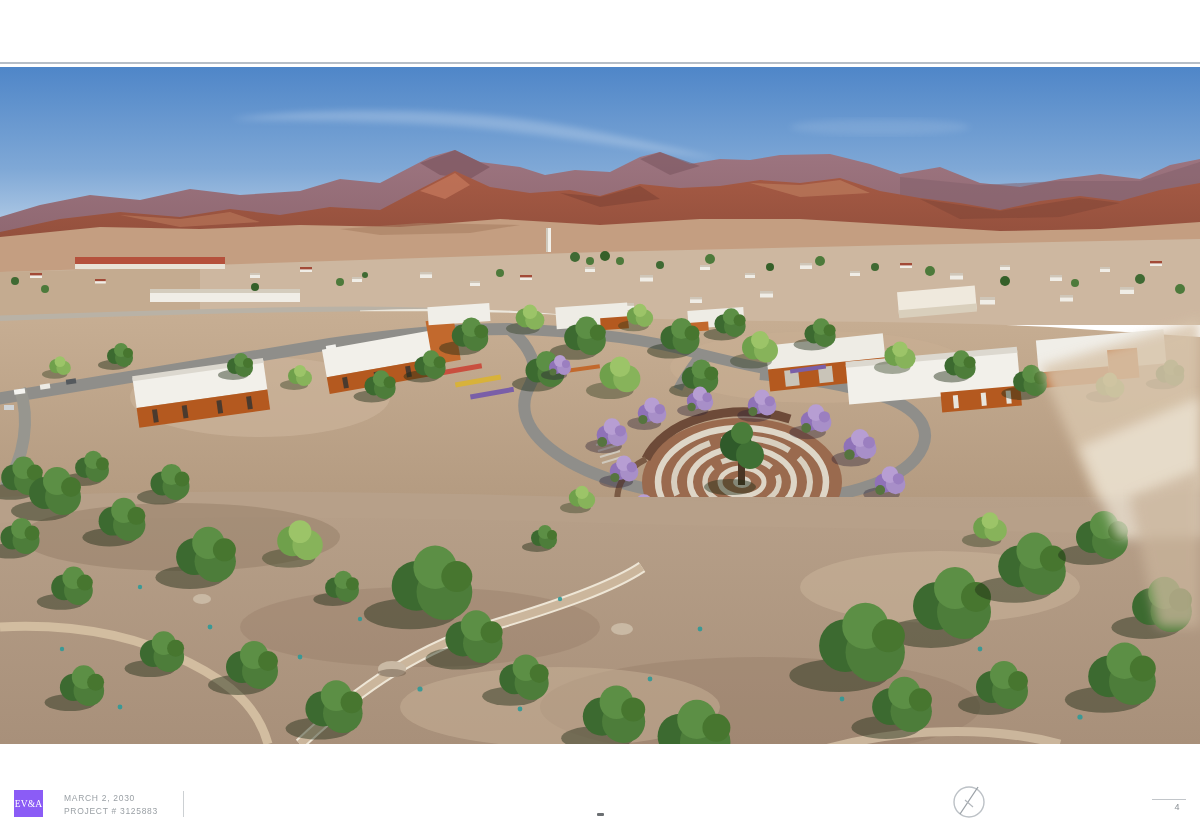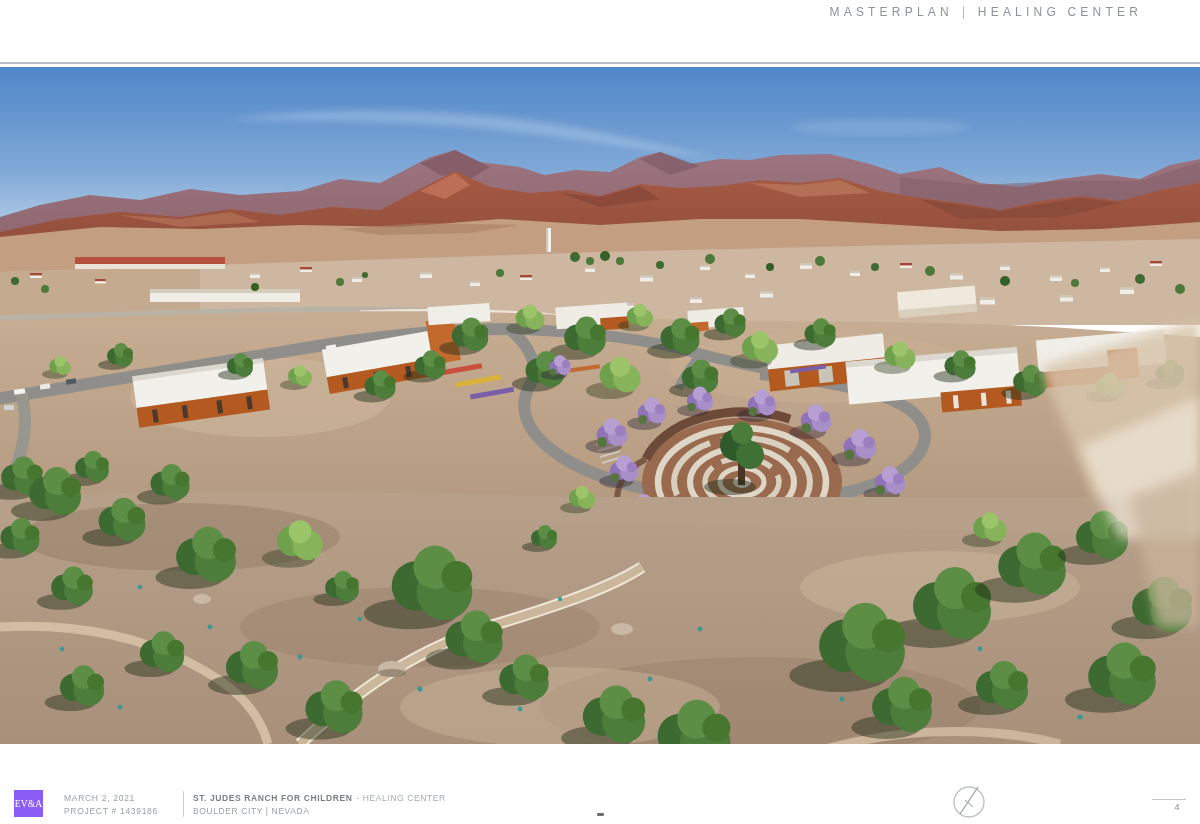--- a/index.html
+++ b/index.html
@@ -31,25 +31,20 @@
   .pagenum-line{position:absolute;left:1152px;top:799px;width:34px;height:1px;background:#c2c6ca;}
   .pagenum{position:absolute;left:1166px;top:802px;width:22px;text-align:center;
         font-size:9px;color:#898f94;}
   .foldmark{position:absolute;left:597px;top:813px;width:7px;height:3px;background:#6b6f72;border-radius:1px;}
 </style>
 </head>
 <body>
 
 <div id="page">
 
-  <div class="hdr">
-    <span>MASTERPLAN</span>
-    <span class="vline"></span>
-    <span>HEALING CENTER</span>
-  </div>
   <div class="rule"></div>
 
   <div class="render">
   <svg width="1200" height="677" viewBox="0 0 1200 677">
     <defs>
       <linearGradient id="sky" x1="0" y1="0" x2="0" y2="1">
         <stop offset="0" stop-color="#4f86c8"></stop>
             <stop offset=".55" stop-color="#7fa8d6"></stop>
         <stop offset="1" stop-color="#c6d9ec"></stop>
       </linearGradient>
@@ -404,30 +399,24 @@
     <g>
       <polygon points="1040,300 1200,252 1200,424 1096,432" fill="#d8c5ac" opacity=".85" filter="url(#blur6)"></polygon>
       <polygon points="1080,380 1200,330 1200,470 1118,472" fill="#efe7d8" opacity=".7" filter="url(#blur6)"></polygon>
       <polygon points="1130,430 1200,402 1200,560 1158,560" fill="#c9b49b" opacity=".75" filter="url(#blur6)"></polygon>
     </g>
   </svg>
   </div>
 
   <div class="logo">EV&amp;A</div>
   <div class="dateblk">
-    <div>MARCH 2, 2021</div>
-    <div>PROJECT # 1439186</div>
+    <div>MARCH 2, 2030</div>
+    <div>PROJECT # 3125883</div>
   </div>
   <div class="tbdiv"></div>
-  <div class="titleblk">
-    <div>
-      <span class="strong">ST. JUDES RANCH FOR CHILDREN</span><span class="light">- HEALING CENTER</span>
-    </div>
-    <div>BOULDER CITY | NEVADA</div>
-  </div>
 
   <svg class="north" viewBox="0 0 38 38">
     <circle cx="19" cy="19" r="15" fill="none" stroke="#bcc1c6" stroke-width="1.4"></circle>
     <line x1="28" y1="4" x2="10" y2="31" stroke="#9aa0a6" stroke-width="1.3"></line>
     <line x1="15" y1="17" x2="23" y2="24" stroke="#b2b7bc" stroke-width="1.1"></line>
   </svg>
 
   <div class="pagenum-line"></div>
   <div class="pagenum">4</div>
   <div class="foldmark"></div>

